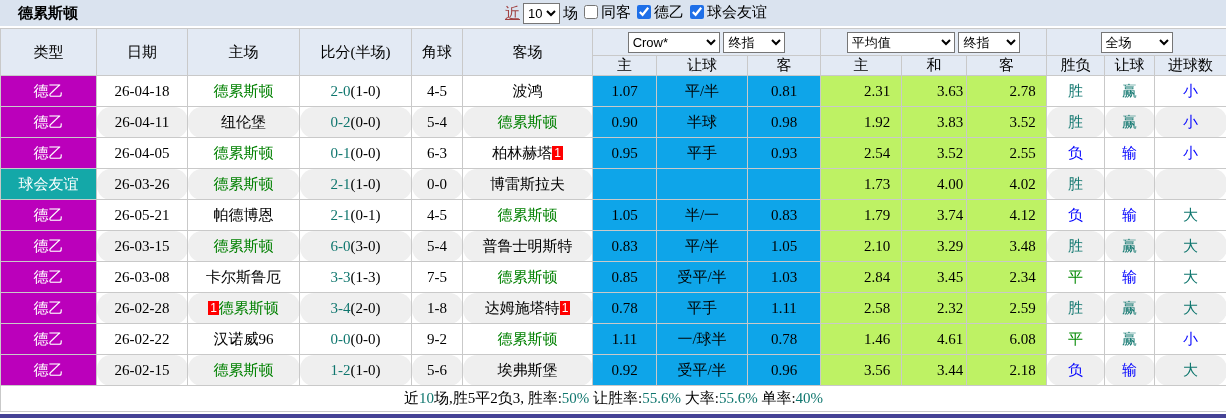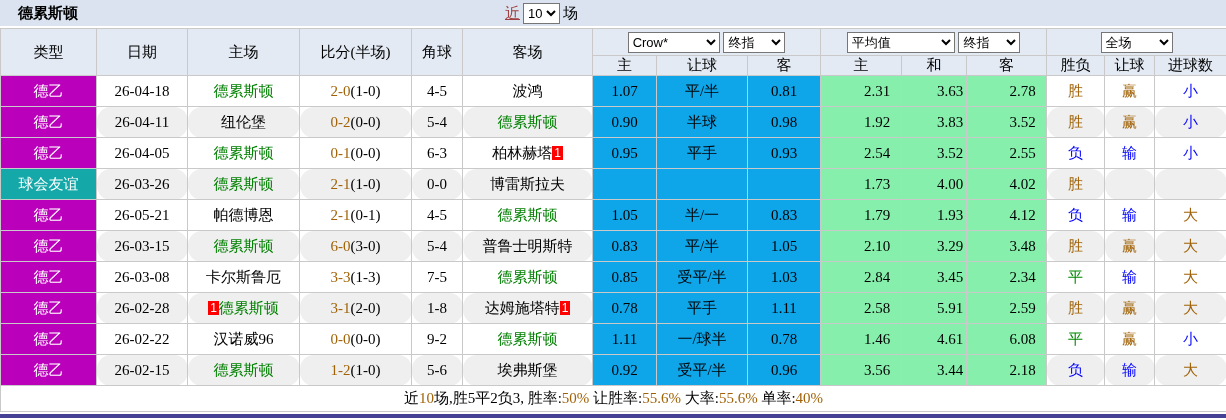--- a/index.html
+++ b/index.html
@@ -16,40 +16,50 @@
   th,td{border:1px solid #C9C9C9;text-align:center;padding:0;overflow:hidden;white-space:nowrap;}
   thead th{background:#E3EAF4;font-weight:normal;font-size:15px;}
   .group-row th{height:26px;}
   .sub-row th{height:19px;}
   tbody td{height:30px;}
   .type-cell{color:#fff;}
   .type-league{background:#BB00BB;}
   .type-friendly{background:#14A8A8;}
   tr.alt td.plain{background:#EFEFEF;border-radius:14px;}
   td.let{background:#0ea5e9;}
-  td.avg{background:#86efac;padding-left:32px;}
+  td.avg{background:#bef264;padding-left:32px;}
   .green{color:#008000;}
-  .c-r{color:#a16207;}
+  .c-r{color:#0f766e;}
   .c-b{color:#0000FF;}
   .c-g{color:#008800;}
   .badge{background:#FF0000;color:#fff;font-size:12px;line-height:14px;padding:0 2px;display:inline-block;position:relative;top:-1px;font-family:"Liberation Sans",sans-serif;}
   tfoot td{height:25px;background:#fff;font-size:15px;}
   .bottom-bar{height:4px;background:#454295;margin-top:2px;}
 </style>
 </head>
 <body>
 
 <div class="topbar">
   <span class="title">德累斯顿</span>
   <div class="controls">
     <a class="recent-link">近</a>
     <select>
       <option>10</option>
     </select>
     <span>场</span>
+    <span id="cb-holder"><label class="cb">
+          <input type="checkbox" style="">
+          <span>同客</span>
+        </label><label class="cb">
+          <input type="checkbox" checked="" style="">
+          <span>德乙</span>
+        </label><label class="cb">
+          <input type="checkbox" checked="" style="">
+          <span>球会友谊</span>
+        </label></span>
   </div>
 </div>
 
 <table>
   <colgroup>
     <col style="width:96px">
       <col style="width:91px">
       <col style="width:112px">
       <col style="width:112px">
       <col style="width:51px">
@@ -169,21 +179,21 @@
         <td class="type-cell type-league">德乙</td>
         <td class="plain">26-05-21</td>
         <td class="plain"><span>帕德博恩</span></td>
         <td class="plain"><span class="c-r">2-1</span><span>(0-1)</span></td>
         <td class="plain">4-5</td>
         <td class="plain"><span class="green">德累斯顿</span></td>
         <td class="let">1.05</td>
         <td class="let">半/一</td>
         <td class="let">0.83</td>
         <td class="avg">1.79</td>
-        <td class="avg">1.93</td>
+        <td class="avg">3.74</td>
         <td class="avg">4.12</td>
         <td class="plain c-b">负</td>
         <td class="plain c-b">输</td>
         <td class="plain c-r">大</td>
       </tr>
       <tr class="alt">
         <td class="type-cell type-league">德乙</td>
         <td class="plain">26-03-15</td>
         <td class="plain"><span class="green">德累斯顿</span></td>
         <td class="plain"><span class="c-r">6-0</span><span>(3-0)</span></td>
@@ -213,28 +223,28 @@
         <td class="avg">3.45</td>
         <td class="avg">2.34</td>
         <td class="plain c-g">平</td>
         <td class="plain c-b">输</td>
         <td class="plain c-r">大</td>
       </tr>
       <tr class="alt">
         <td class="type-cell type-league">德乙</td>
         <td class="plain">26-02-28</td>
         <td class="plain"><span class="badge">1</span><span class="green">德累斯顿</span></td>
-        <td class="plain"><span class="c-r">3-1</span><span>(2-0)</span></td>
+        <td class="plain"><span class="c-r">3-4</span><span>(2-0)</span></td>
         <td class="plain">1-8</td>
         <td class="plain"><span>达姆施塔特</span><span class="badge">1</span></td>
         <td class="let">0.78</td>
         <td class="let">平手</td>
         <td class="let">1.11</td>
         <td class="avg">2.58</td>
-        <td class="avg">5.91</td>
+        <td class="avg">2.32</td>
         <td class="avg">2.59</td>
         <td class="plain c-r">胜</td>
         <td class="plain c-r">赢</td>
         <td class="plain c-r">大</td>
       </tr>
       <tr>
         <td class="type-cell type-league">德乙</td>
         <td class="plain">26-02-22</td>
         <td class="plain"><span>汉诺威96</span></td>
         <td class="plain"><span class="c-r">0-0</span><span>(0-0)</span></td>

